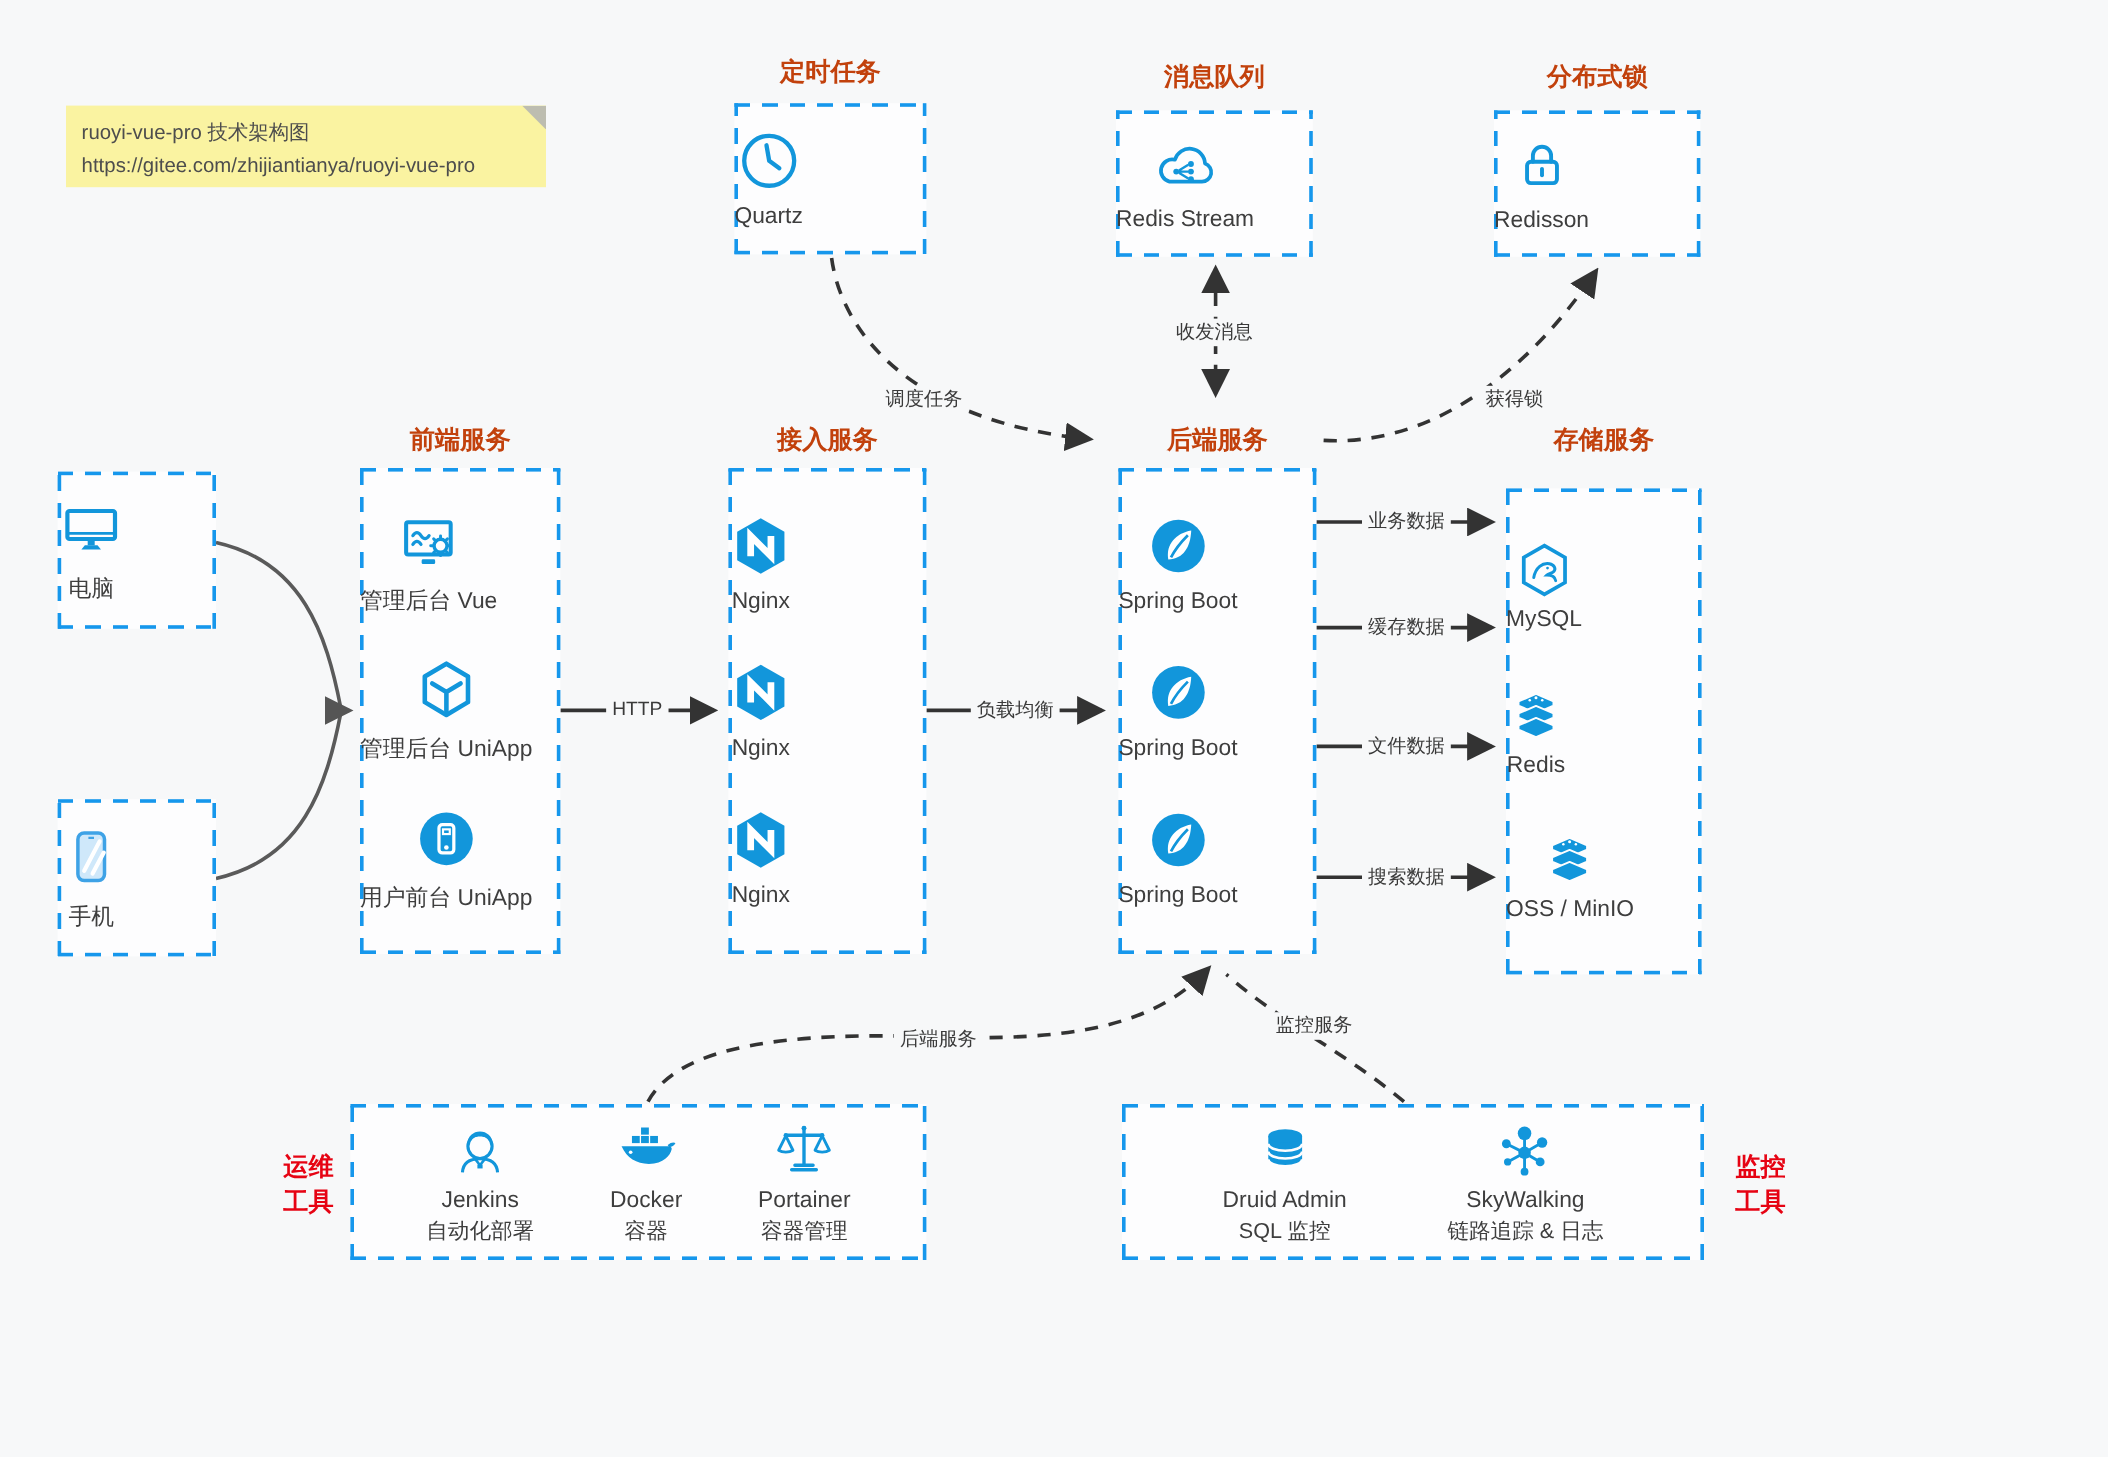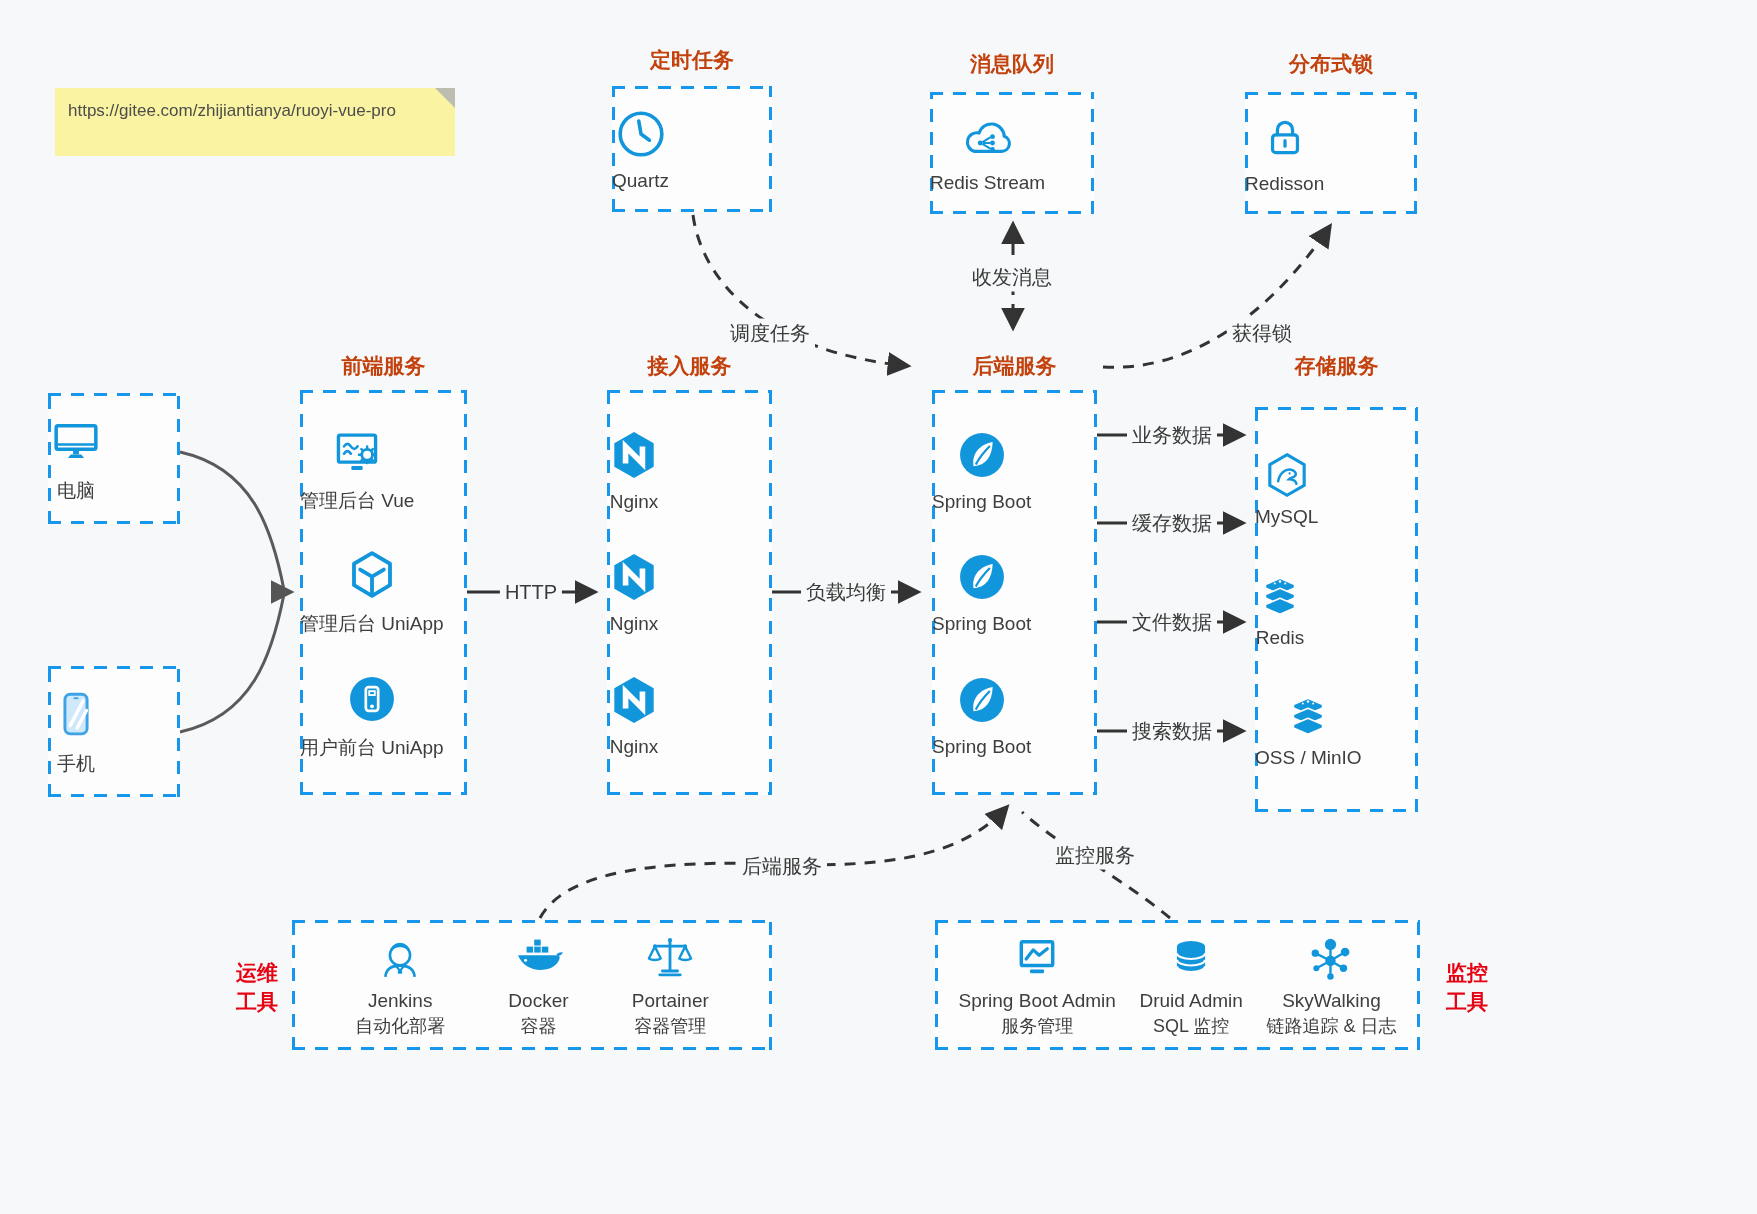--- a/index.html
+++ b/index.html
@@ -24,21 +24,21 @@
   .hbox { flex-direction:row; justify-content:space-evenly; align-items:center; }
   .item { display:flex; flex-direction:column; align-items:center; gap:9px; }
   .ilabel { font-size:19px; color:#3e3e3e; white-space:nowrap; }
   .idesc { font-size:18px; color:#3e3e3e; white-space:nowrap; margin-top:-4px; }
   .icon svg { display:block; }
 
   .gtitle { position:absolute; text-align:center; font-size:21px; font-weight:bold; color:#c2410c; white-space:nowrap; }
   .side-label { position:absolute; font-size:21px; font-weight:bold; color:#e60313; text-align:center; line-height:1.4; }
 
   .edge-label { position:absolute; transform:translate(-50%,-50%); background:#f7f8f9;
-                padding:1px 5px; font-size:20px; color:#3a3a3a; white-space:nowrap; }
+                padding:1px 5px; font-size:16px; color:#3a3a3a; white-space:nowrap; }
 
   .note { position:absolute; left:55px; top:88px; width:400px; height:68px; background:#faf3a1;
           color:#4d4d4d; font-size:17px; line-height:1.6; padding:9px 0 0 13px; box-sizing:border-box; }
   .note-fold { position:absolute; right:0; top:0; width:20px; height:20px; background:#bdbdb0;
                clip-path:polygon(0 0,100% 0,100% 100%); }
 </style>
 </head>
 <body>
 
 <div class="canvas">
@@ -65,20 +65,21 @@
     <path d="M1097 731 H1243" fill="none" stroke="#333" stroke-width="3" marker-end="url(#mDark)"></path>
 
     <path d="M693 215 C702 282 766 352 908 366" fill="none" stroke="#333" stroke-width="3" stroke-dasharray="11 9" marker-end="url(#mDark)"></path>
     <path d="M1013 224 V328" fill="none" stroke="#333" stroke-width="3" stroke-dasharray="11 9" marker-start="url(#mDark)" marker-end="url(#mDark)"></path>
     <path d="M1103 367 C1192 372 1272 312 1330 226" fill="none" stroke="#333" stroke-width="3" stroke-dasharray="11 9" marker-end="url(#mDark)"></path>
     <path d="M540 918 C566 870 660 860 778 864 C890 868 962 856 1007 807" fill="none" stroke="#333" stroke-width="3" stroke-dasharray="11 9" marker-end="url(#mDark)"></path>
     <path d="M1170 918 C1122 878 1062 848 1022 812" fill="none" stroke="#333" stroke-width="3" stroke-dasharray="11 9"></path>
   </svg>
 
   <div class="note">
+    <div>ruoyi-vue-pro 技术架构图</div>
     <div>https://gitee.com/zhijiantianya/ruoyi-vue-pro</div>
     <div class="note-fold"></div>
   </div>
 
   <div class="gtitle" style="left:612px;top:46px;width:160px">定时任务</div>
   <div class="gbox vbox" style="left:612px;top:86px;width:160px;height:126px">
     <div class="item">
       <span class="icon">
         <svg width="54" height="54" viewBox="0 0 48 48">
             <circle cx="24" cy="24" r="18.5" fill="none" stroke="#1296db" stroke-width="3.2"></circle>
@@ -343,31 +344,20 @@
       <span class="ilabel">Portainer</span>
       <span class="idesc">容器管理</span>
     </div>
   </div>
 
   <div class="side-label" style="left:1432px;top:958px;width:70px">
     <div>监控</div>
     <div>工具</div>
   </div>
   <div class="gbox hbox" style="left:935px;top:920px;width:485px;height:130px">
-    <div class="item" style="gap:6px">
-      <span class="icon">
-        <svg width="52" height="52" viewBox="0 0 48 48">
-          <rect x="9.5" y="9" width="29" height="22" rx="1.5" fill="none" stroke="#1296db" stroke-width="3.2"></rect>
-          <path d="M14 25 L20.5 16.5 L26 21.5 L33.5 15.5" fill="none" stroke="#1296db" stroke-width="3" stroke-linecap="round" stroke-linejoin="round"></path>
-          <rect x="17.5" y="34.5" width="13" height="3.5" rx="1" fill="#1296db"></rect>
-        </svg>
-      </span>
-      <span class="ilabel">Spring Boot Admin</span>
-      <span class="idesc">服务管理</span>
-    </div>
     <div class="item" style="gap:6px">
       <span class="icon">
         <svg width="52" height="52" viewBox="0 0 48 48">
           <path d="M11 13.5 V31.5 a13 5.4 0 0 0 26 0 V13.5 z" fill="#1296db"></path>
           <ellipse cx="24" cy="13.5" rx="13" ry="5.2" fill="#1296db"></ellipse>
           <path d="M11 19.5 a13 5.4 0 0 0 26 0 M11 25.5 a13 5.4 0 0 0 26 0 M11 31.5 a13 5.4 0 0 0 26 0" fill="none" stroke="#fdfdfe" stroke-width="2"></path>
         </svg>
       </span>
       <span class="ilabel">Druid Admin</span>
       <span class="idesc">SQL 监控</span>

